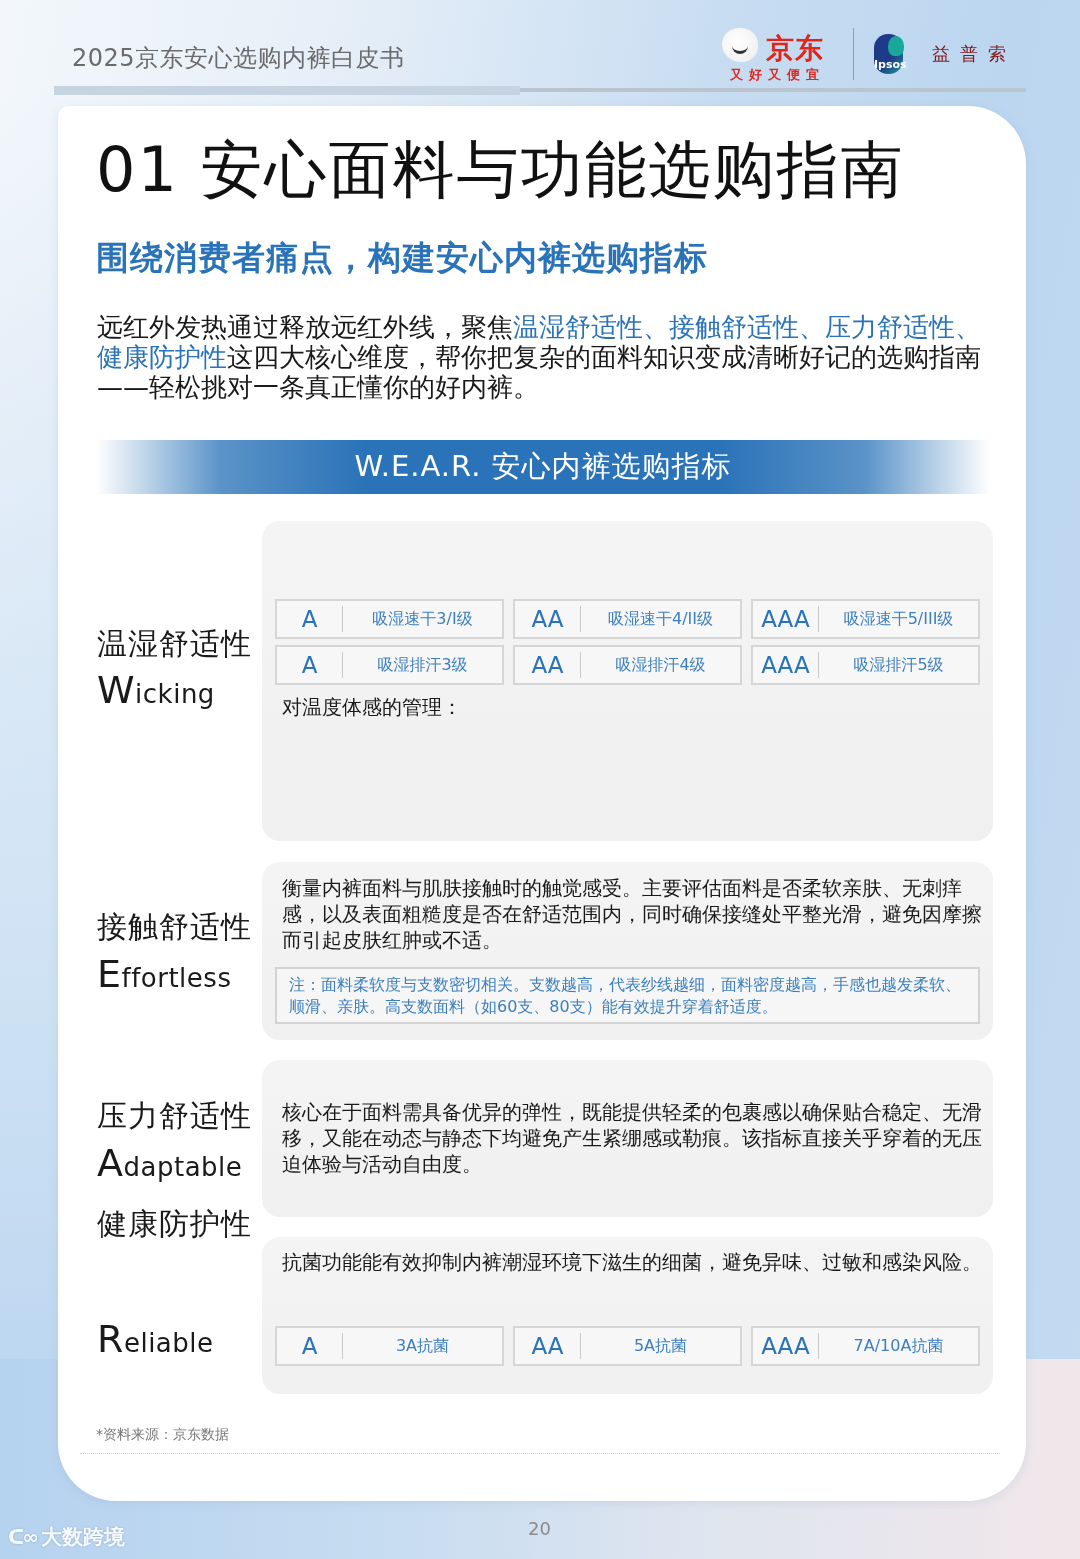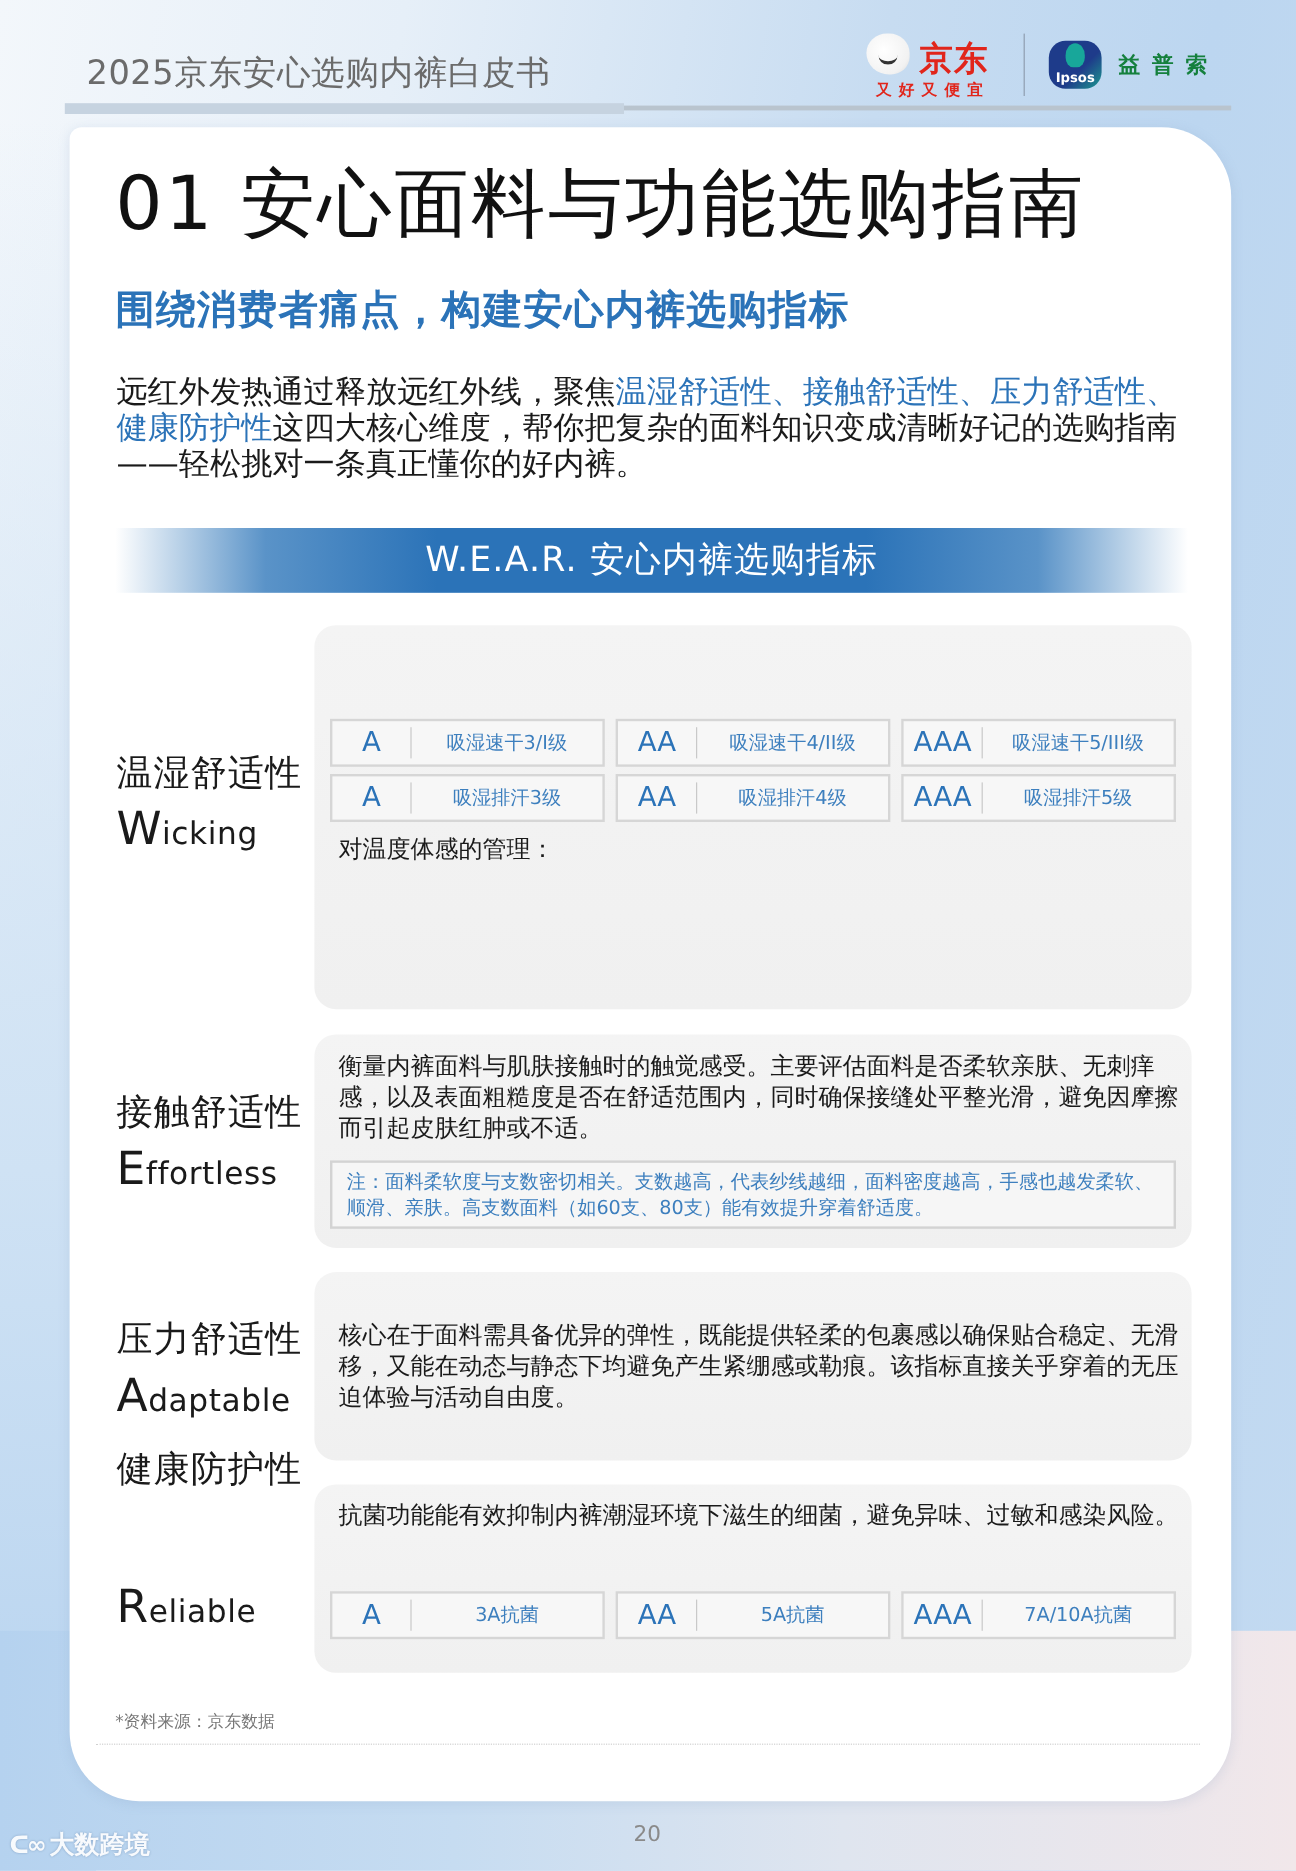--- a/index.html
+++ b/index.html
@@ -14,21 +14,21 @@
       position: absolute; left: 0; right: 0; bottom: 0; height: 200px;
       background: linear-gradient(90deg, #b5d2ef 0%, #c6dcf1 35%, #dfe5ef 65%, #f1e7ea 100%);
     }
     .bg-left {
       position: absolute; left: 0; top: 100px; width: 80px; height: 1459px;
       background: linear-gradient(180deg, rgba(243,247,251,0) 0%, #cfe2f4 60%, #b5d2ef 100%);
     }
     
     .header-title {
       position: absolute; left: 72px; top: 42px;
-      font-size: 28px; color: #6b6b6b; letter-spacing: 0.5px;
+      font-size: 24px; color: #6b6b6b; letter-spacing: 0.5px;
     }
     .header-bar-left {
       position: absolute; left: 54px; top: 86px; width: 466px; height: 9px;
       background: #c6d3e0;
     }
     .header-bar-right {
       position: absolute; left: 520px; top: 88px; width: 506px; height: 4px;
       background: #b9c4ce;
     }
     .jd-logo { position: absolute; left: 722px; top: 24px; width: 120px; height: 58px; }
@@ -44,34 +44,34 @@
     .jd-name {
       position: absolute; left: 44px; top: 6px; font-size: 28px; font-weight: bold; color: #e1251b; letter-spacing: 1px;
     }
     .jd-slogan {
       position: absolute; left: 8px; top: 42px; font-size: 13px; color: #e1251b; letter-spacing: 6px; font-weight: bold;
     }
     .logo-divider {
       position: absolute; left: 853px; top: 28px; width: 1px; height: 52px; background: #8f9db0;
     }
     .ipsos-box {
-      position: absolute; left: 874px; top: 34px; width: 44px; height: 40px;
+      position: absolute; left: 874px; top: 34px; width: 29px; height: 40px;
       background: linear-gradient(135deg, #1e3b8a 0%, #1e3b8a 60%, #1d9a8f 100%);
       border-radius: 14px;
     }
     .ipsos-head {
       position: absolute; left: 14px; top: 2px; width: 16px; height: 20px;
       background: #18a79a; border-radius: 50% 50% 40% 40%;
     }
     .ipsos-text {
       position: absolute; left: 0; bottom: 3px; width: 100%; text-align: center;
       font-size: 11px; color: #fff; font-weight: bold;
     }
     .ipsos-cn {
-      position: absolute; left: 932px; top: 42px; font-size: 18px; font-weight: bold; color: #15803d; letter-spacing: 10px;
+      position: absolute; left: 932px; top: 42px; font-size: 18px; font-weight: normal; color: #7f1d1d; letter-spacing: 10px;
     }
 
     
     .card {
       position: absolute; left: 58px; top: 106px; width: 968px; height: 1395px;
       background: #ffffff; border-radius: 10px 58px 58px 58px;
       box-shadow: 0 2px 10px rgba(120,150,190,0.18);
     }
     .page-title {
       position: absolute; left: 96px; top: 128px;

